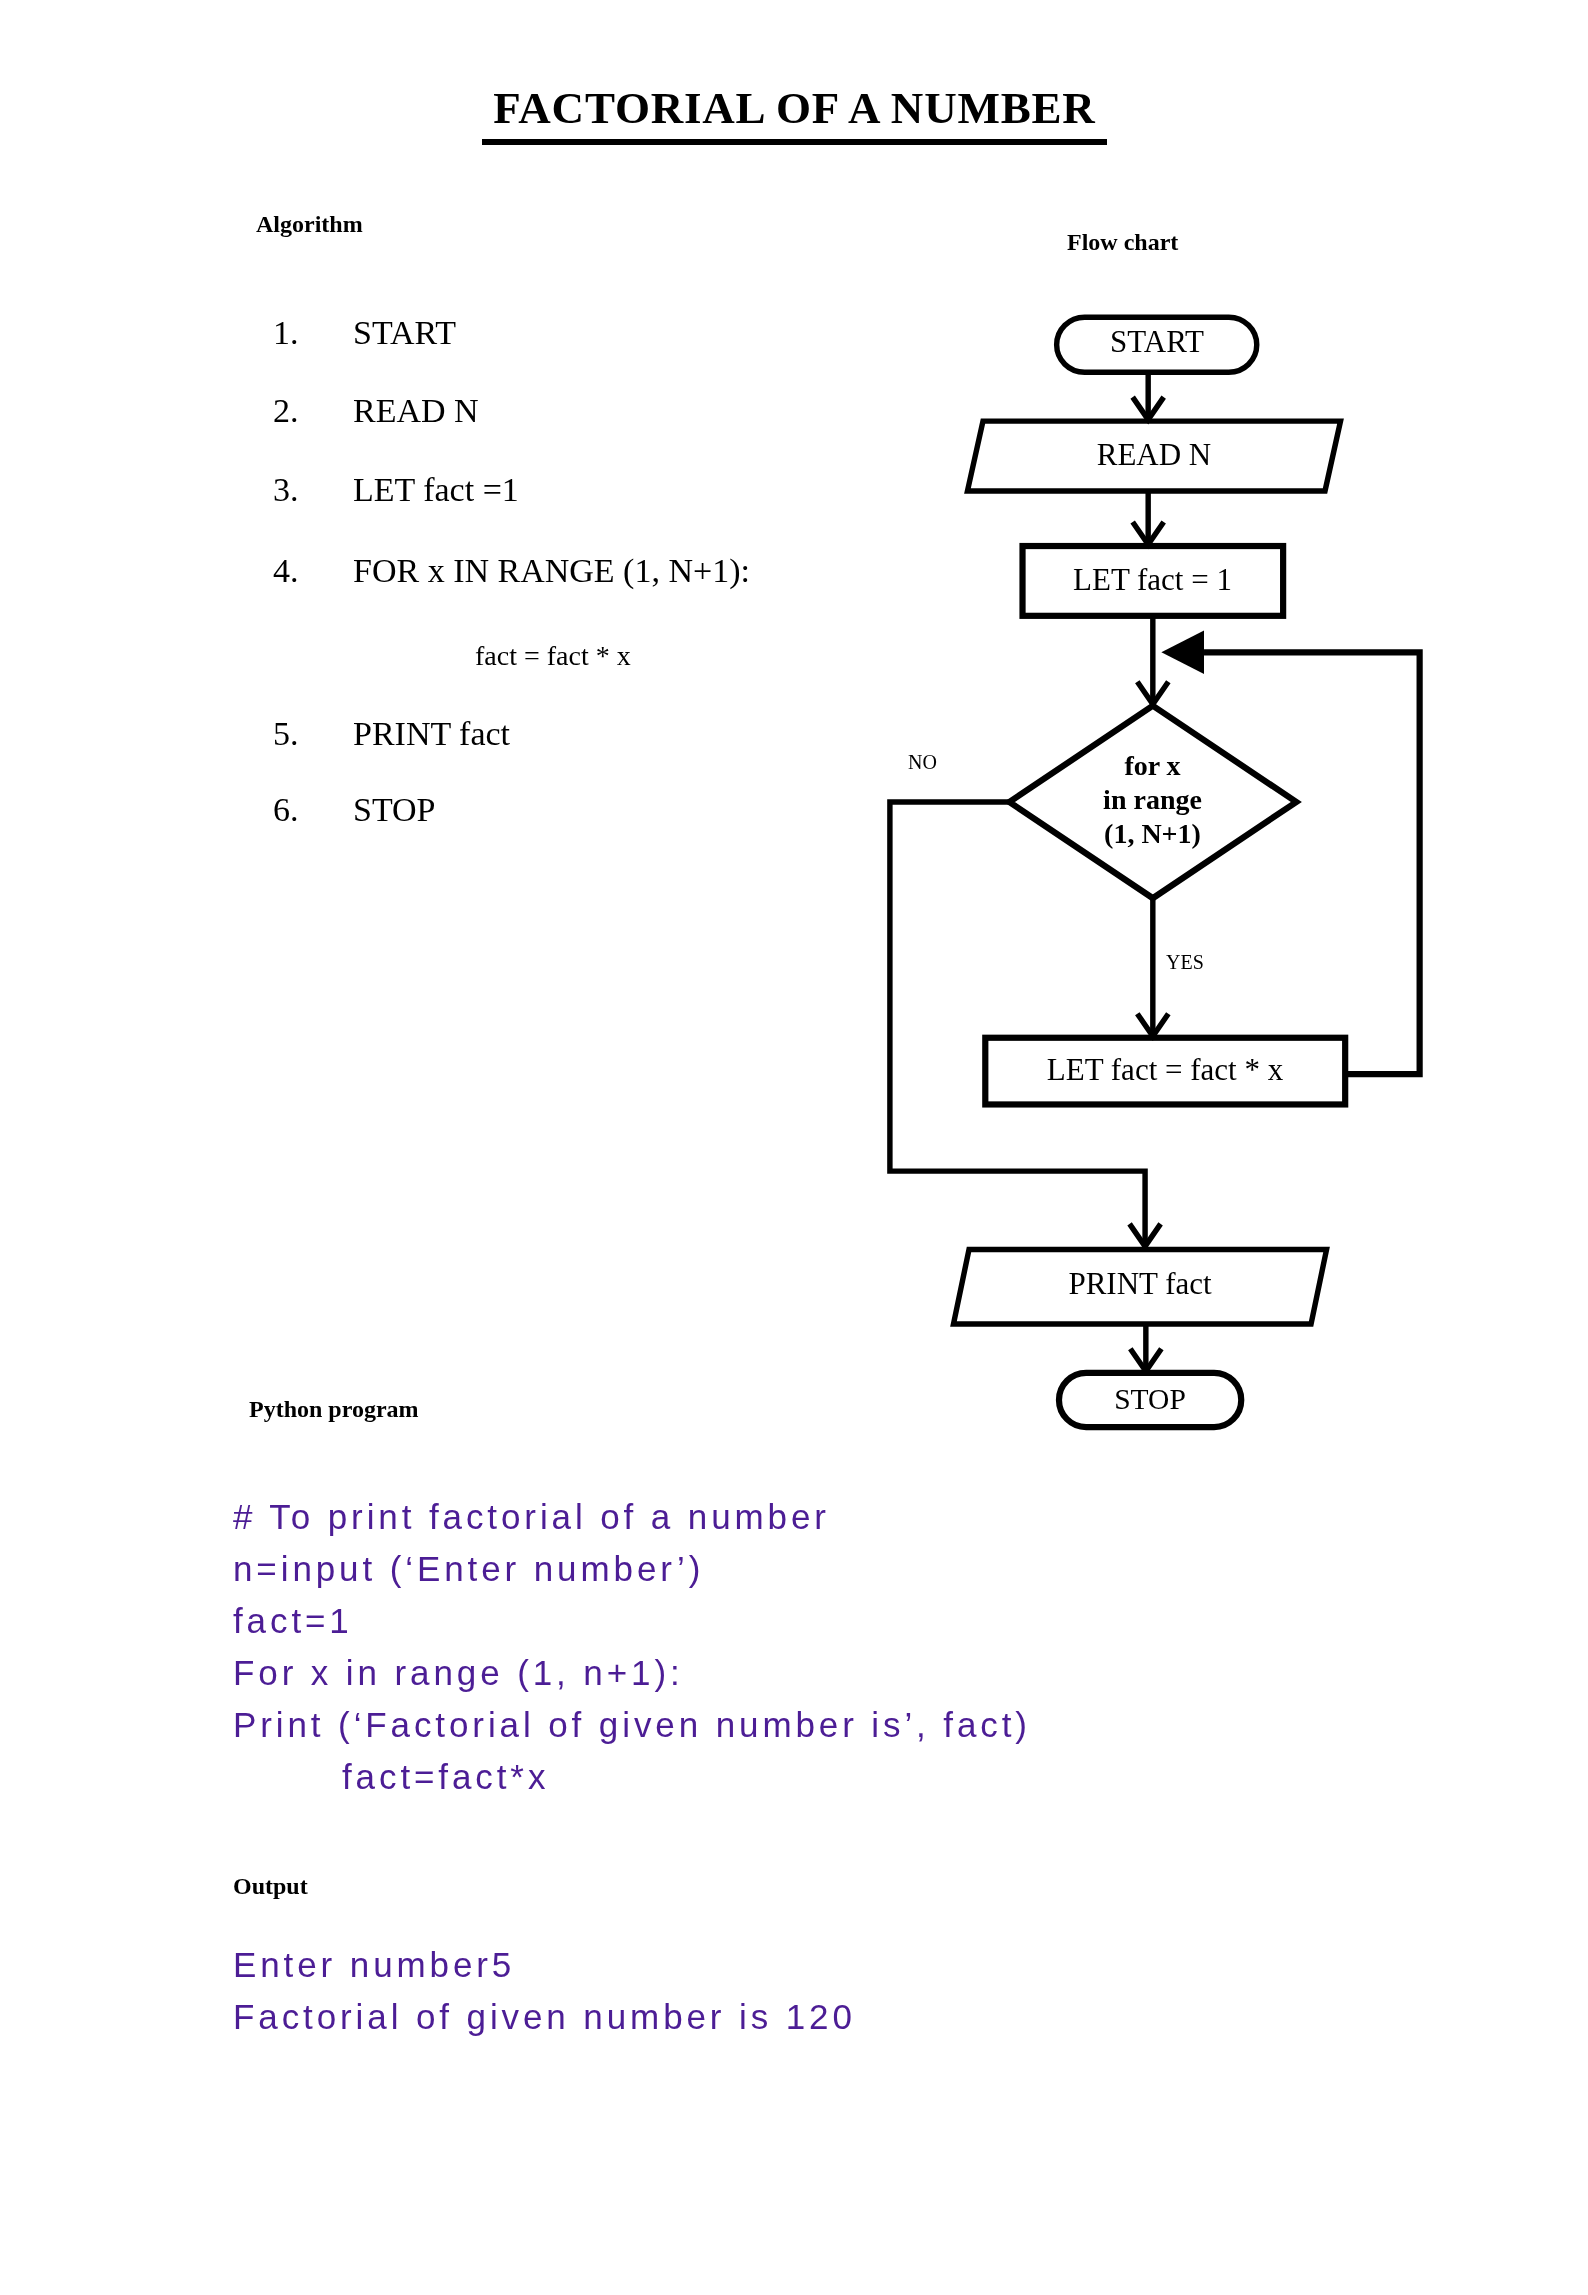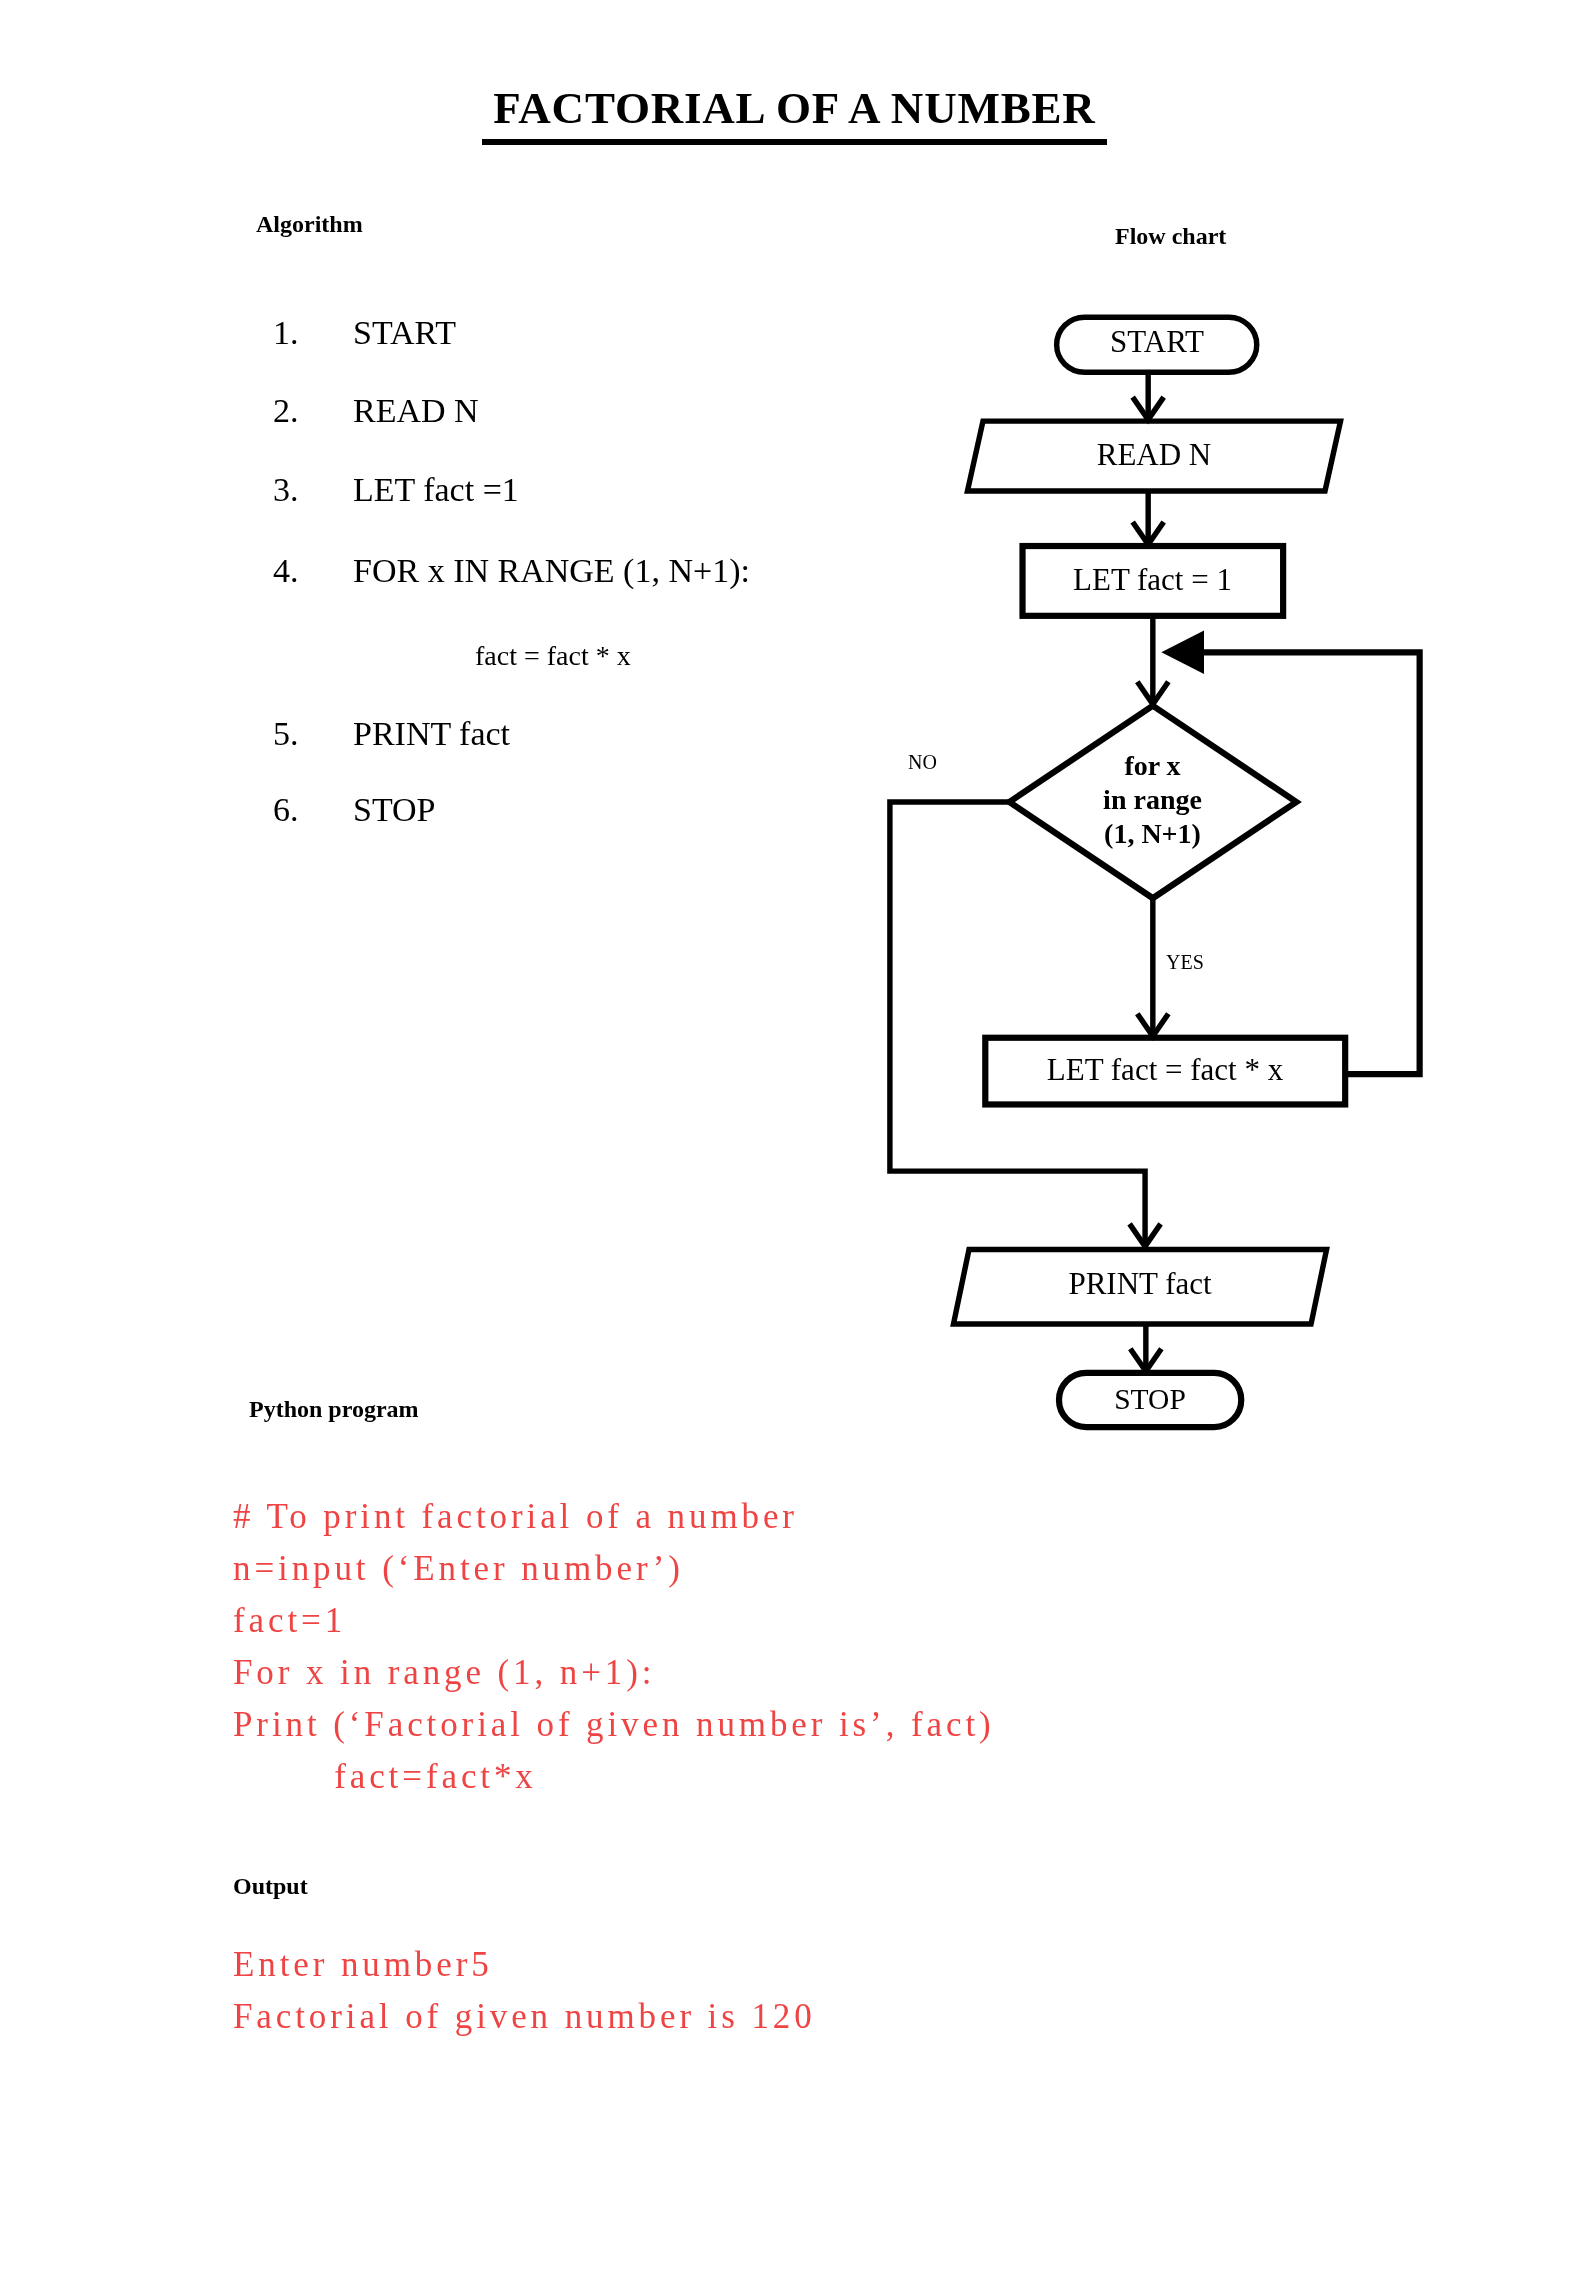--- a/index.html
+++ b/index.html
@@ -25,26 +25,26 @@
   }
   .section-heading {
     font-size:24px;
     font-weight:bold;
     font-family:"Liberation Serif", serif;
   }
   .algo-num  { font-size:34px; }
   .algo-text { font-size:34px; }
   .algo-sub  { font-size:28px; }
   .mono {
-    font-family:Liberation Serif, serif;
+    font-family:Liberation Sans, sans-serif;
     font-size:35px;
     letter-spacing:3.9px;
     line-height:52px;
     white-space:pre;
-    color:#ef4444;
+    color:#4c1d95;
   }
   .flow-label {
     font-size:31px;
     text-align:center;
     line-height:1.2;
     color:#000;
   }
   .flow-label-sm { font-size:20px; text-align:left; }
   .decision-label {
     font-size:28px;
@@ -59,21 +59,21 @@
 </head>
 <body>
 
 <div class="page">
 
   <div class="abs title-wrap">
     <span class="title">FACTORIAL OF A NUMBER</span>
   </div>
 
   <div class="abs section-heading" style="left:256px; top:211px;">Algorithm</div>
-  <div class="abs section-heading" style="left:1067px; top:223px;margin-left:48px;">Flow chart</div>
+  <div class="abs section-heading" style="left:1067px; top:229px;">Flow chart</div>
 
   <div>
     <div class="abs algo-num" style="left:273px; top:314px;">1.</div>
     <div class="abs algo-text" style="left:353px; top:314px;">START</div>
 
     <div class="abs algo-num" style="left:273px; top:392px;">2.</div>
     <div class="abs algo-text" style="left:353px; top:392px;">READ N</div>
 
     <div class="abs algo-num" style="left:273px; top:471px;">3.</div>
     <div class="abs algo-text" style="left:353px; top:471px;">LET fact =1</div>

